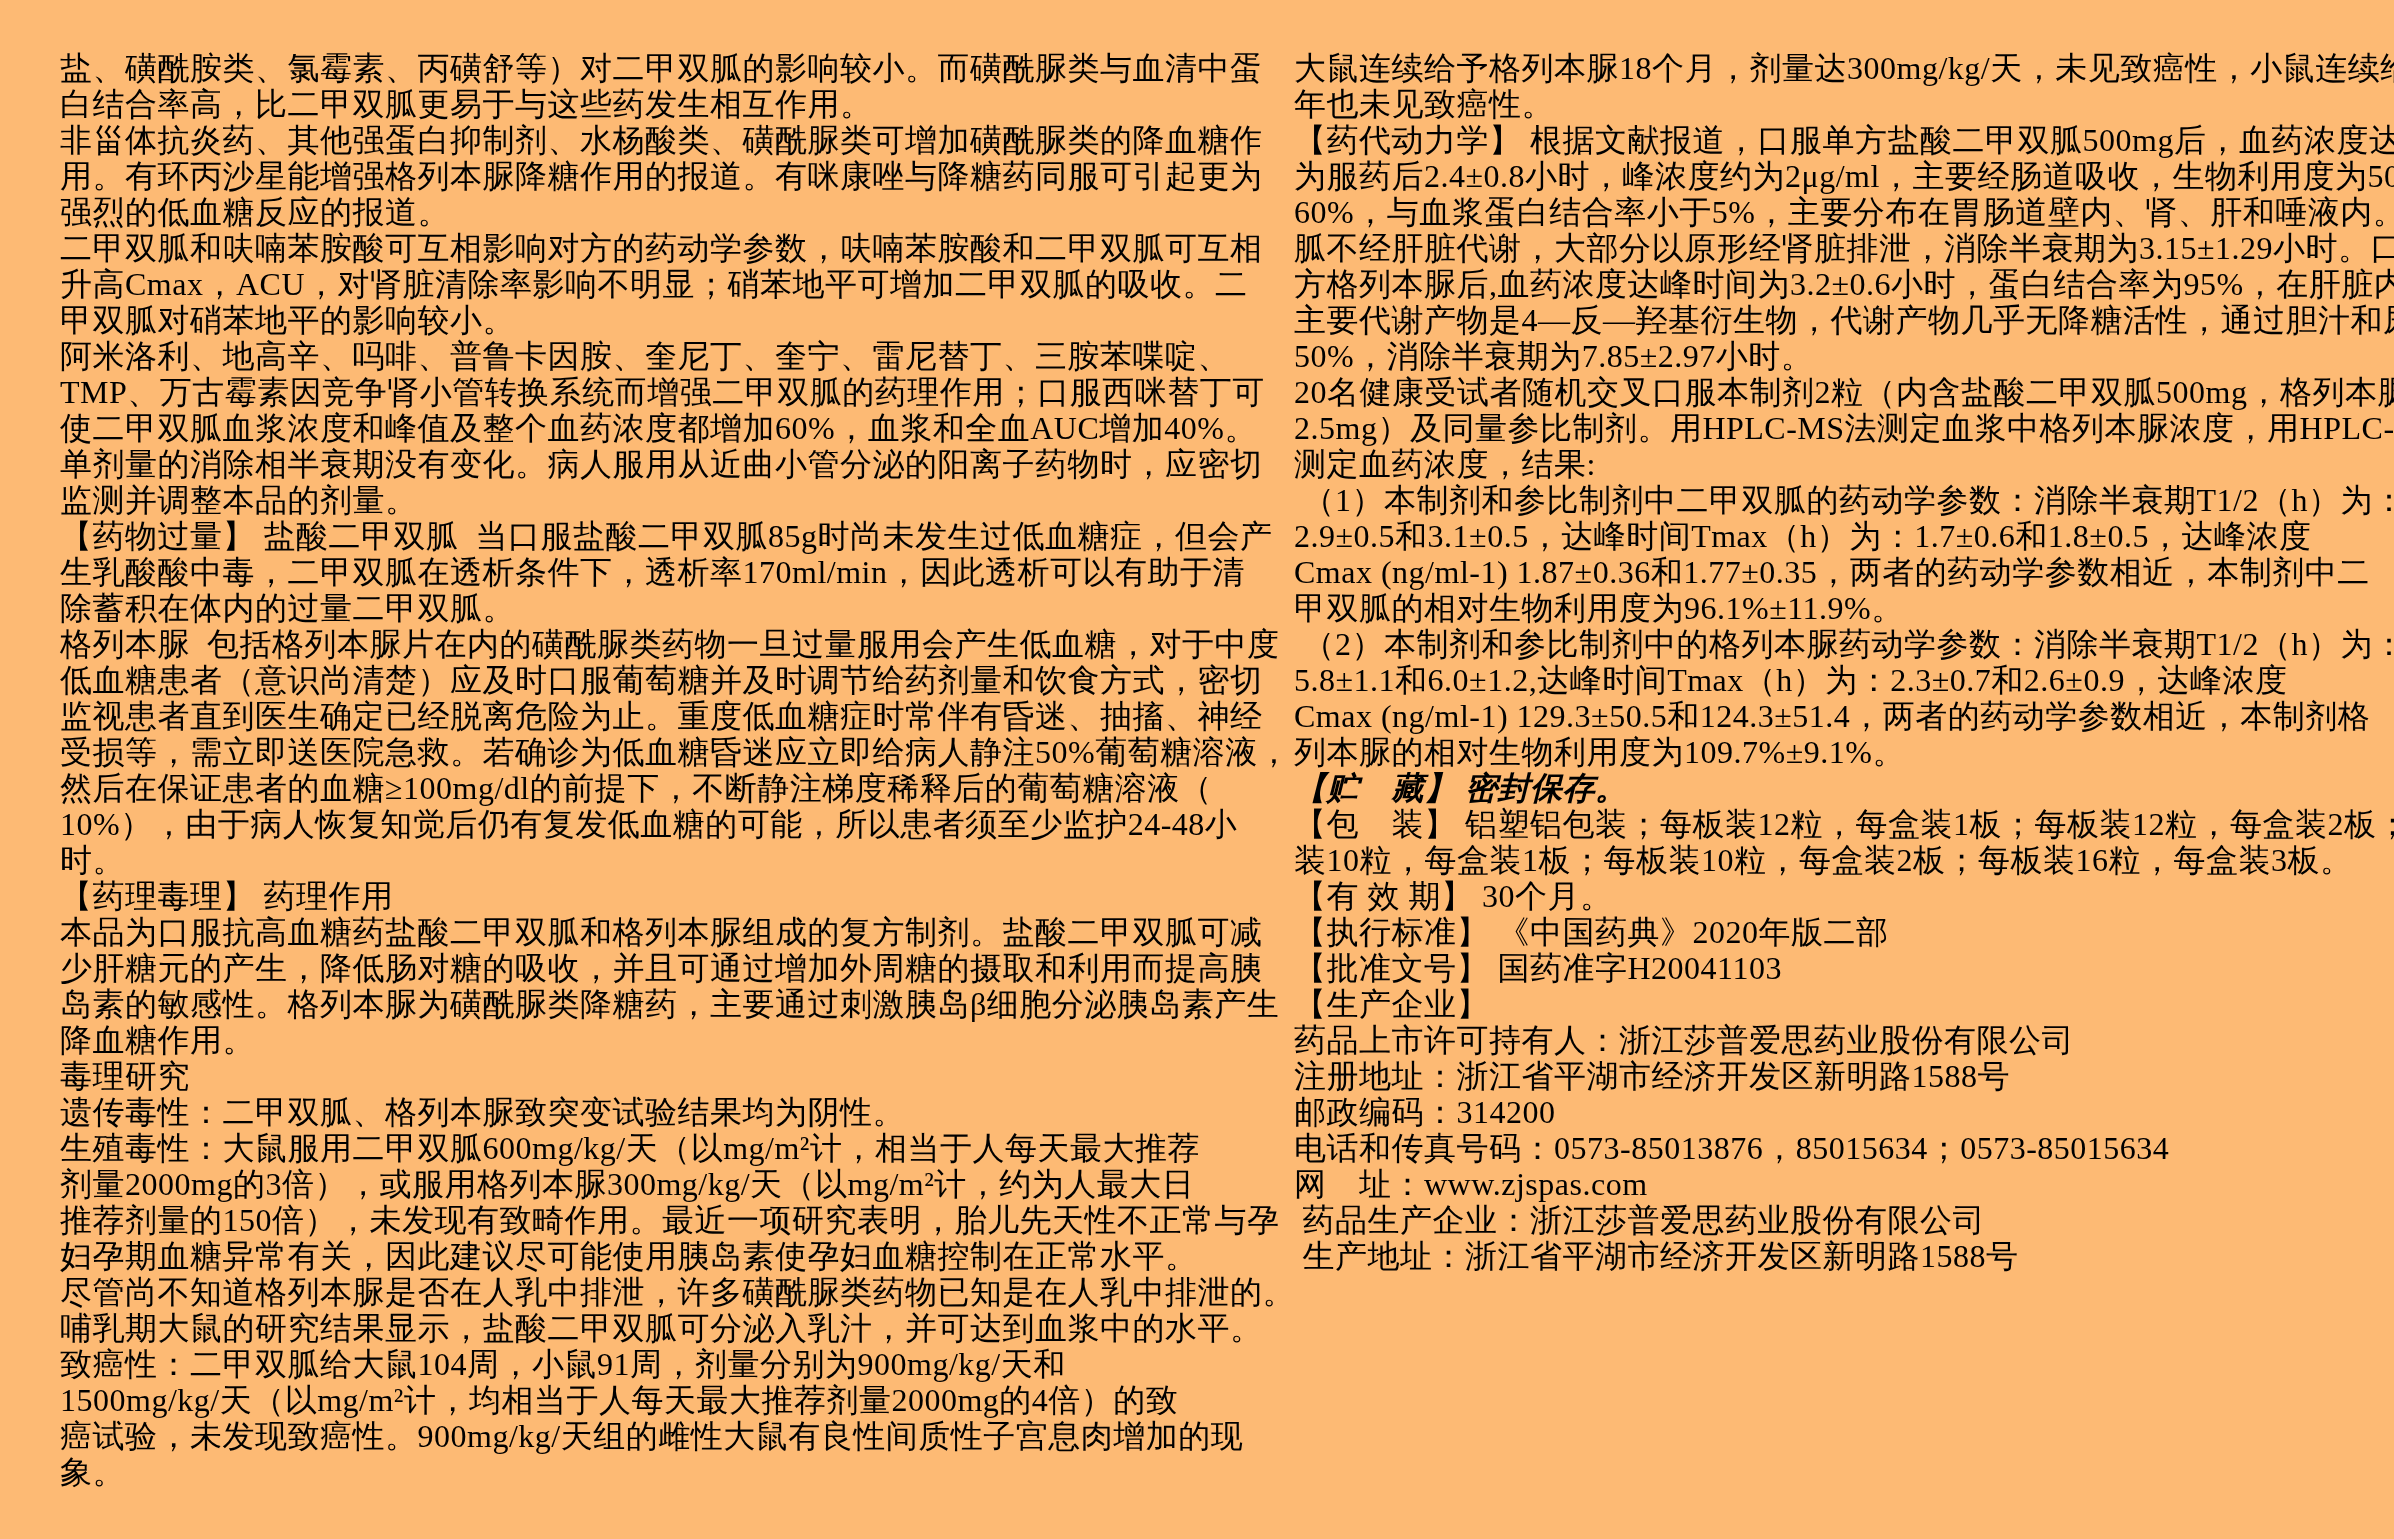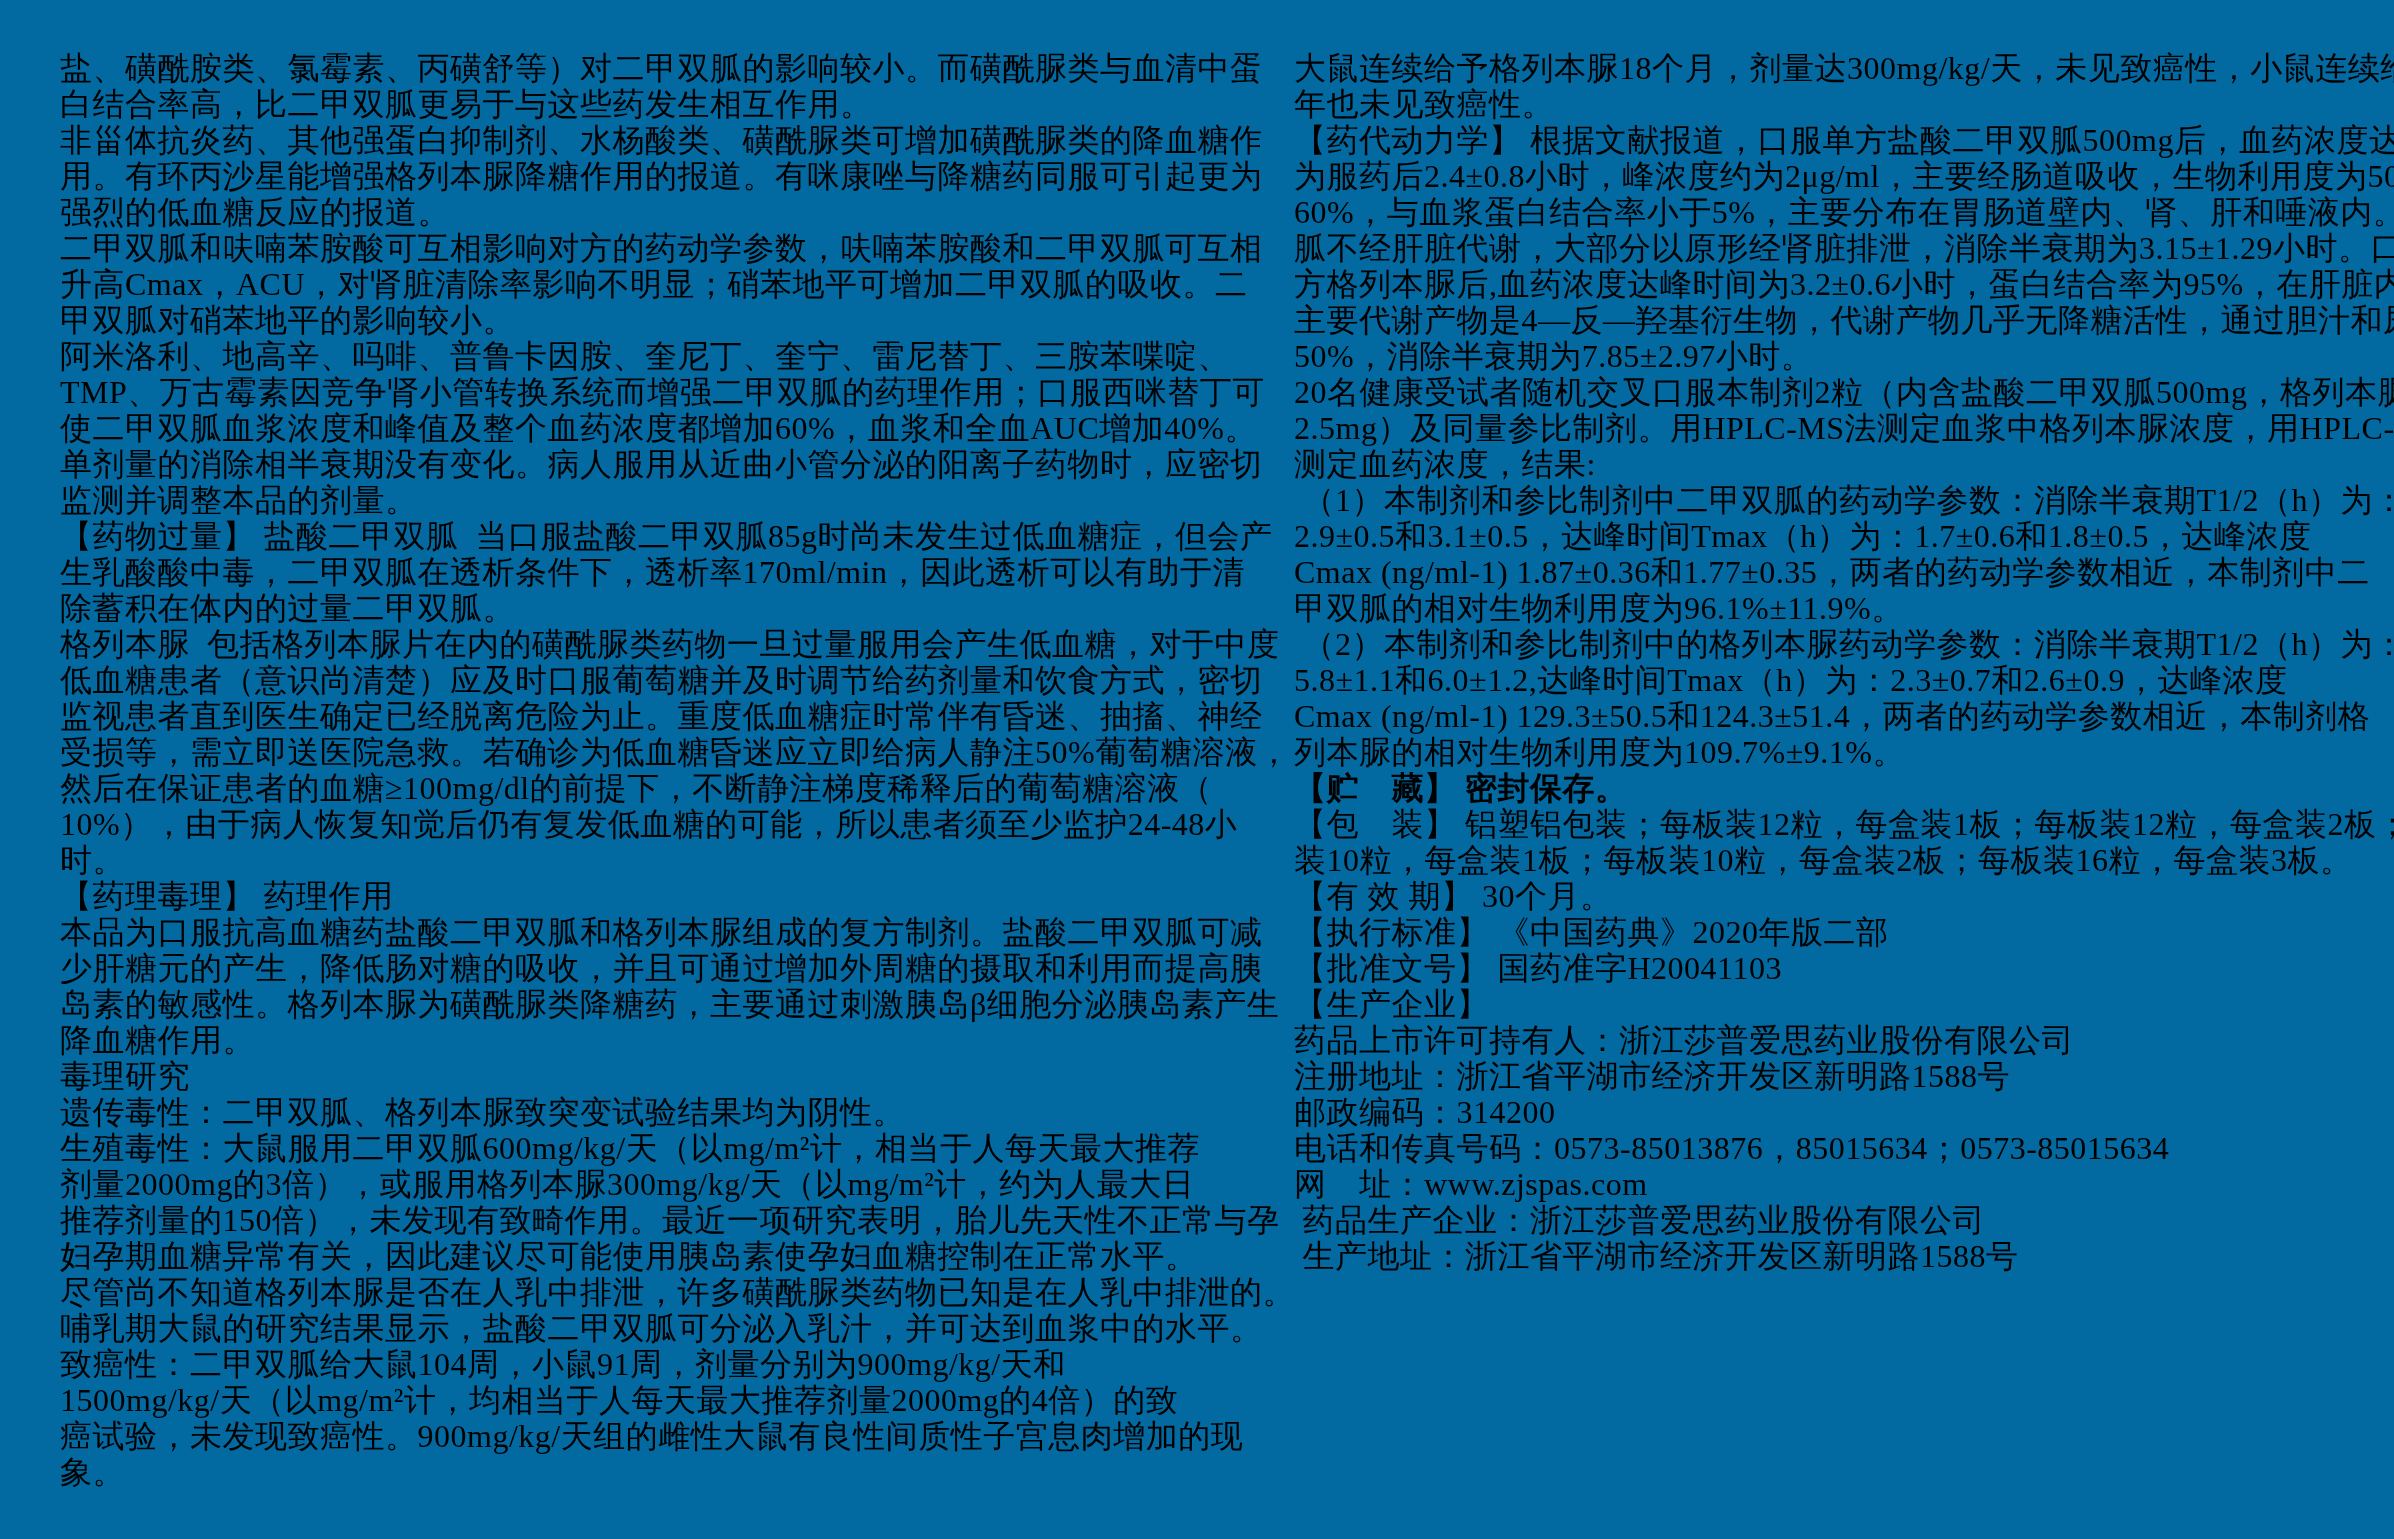--- a/index.html
+++ b/index.html
@@ -4,38 +4,38 @@
 <style>
   html, body {
     margin: 0;
     padding: 0;
     background: #ffffff;
   }
   .page {
     position: relative;
     width: 2394px;
     height: 1539px;
-    background: #0369a1;
+    background: #fdba74;
     color: #000000;
     font-family: "Liberation Serif", "DejaVu Serif", serif;
     overflow: hidden;
   }
   .text-col {
     position: absolute;
     top: 50px;
     font-size: 32px;
     line-height: 36px;
     letter-spacing: 0.5px;
     white-space: pre;
     color: #000000;
   }
   .col-left  { left: 60px;   width: 1057px; }
   .col-right { left: 1294px; width: 1072px; }
   .line { height: 36px; }
-  .line.bold { font-weight: bold; }
+  .line.bold { font-weight: bold; font-style: italic; }
 </style>
 </head>
 <body>
 
 <div class="page">
   <div class="text-col col-left"><div class="line">盐、磺酰胺类、氯霉素、丙磺舒等）对二甲双胍的影响较小。而磺酰脲类与血清中蛋</div><div class="line">白结合率高，比二甲双胍更易于与这些药发生相互作用。</div><div class="line">非甾体抗炎药、其他强蛋白抑制剂、水杨酸类、磺酰脲类可增加磺酰脲类的降血糖作</div><div class="line">用。有环丙沙星能增强格列本脲降糖作用的报道。有咪康唑与降糖药同服可引起更为</div><div class="line">强烈的低血糖反应的报道。</div><div class="line">二甲双胍和呋喃苯胺酸可互相影响对方的药动学参数，呋喃苯胺酸和二甲双胍可互相</div><div class="line">升高Cmax，ACU，对肾脏清除率影响不明显；硝苯地平可增加二甲双胍的吸收。二</div><div class="line">甲双胍对硝苯地平的影响较小。</div><div class="line">阿米洛利、地高辛、吗啡、普鲁卡因胺、奎尼丁、奎宁、雷尼替丁、三胺苯喋啶、</div><div class="line">TMP、万古霉素因竞争肾小管转换系统而增强二甲双胍的药理作用；口服西咪替丁可</div><div class="line">使二甲双胍血浆浓度和峰值及整个血药浓度都增加60%，血浆和全血AUC增加40%。</div><div class="line">单剂量的消除相半衰期没有变化。病人服用从近曲小管分泌的阳离子药物时，应密切</div><div class="line">监测并调整本品的剂量。</div><div class="line">【药物过量】 盐酸二甲双胍  当口服盐酸二甲双胍85g时尚未发生过低血糖症，但会产</div><div class="line">生乳酸酸中毒，二甲双胍在透析条件下，透析率170ml/min，因此透析可以有助于清</div><div class="line">除蓄积在体内的过量二甲双胍。</div><div class="line">格列本脲  包括格列本脲片在内的磺酰脲类药物一旦过量服用会产生低血糖，对于中度</div><div class="line">低血糖患者（意识尚清楚）应及时口服葡萄糖并及时调节给药剂量和饮食方式，密切</div><div class="line">监视患者直到医生确定已经脱离危险为止。重度低血糖症时常伴有昏迷、抽搐、神经</div><div class="line">受损等，需立即送医院急救。若确诊为低血糖昏迷应立即给病人静注50%葡萄糖溶液，</div><div class="line">然后在保证患者的血糖≥100mg/dl的前提下，不断静注梯度稀释后的葡萄糖溶液（</div><div class="line">10%），由于病人恢复知觉后仍有复发低血糖的可能，所以患者须至少监护24-48小</div><div class="line">时。</div><div class="line">【药理毒理】 药理作用</div><div class="line">本品为口服抗高血糖药盐酸二甲双胍和格列本脲组成的复方制剂。盐酸二甲双胍可减</div><div class="line">少肝糖元的产生，降低肠对糖的吸收，并且可通过增加外周糖的摄取和利用而提高胰</div><div class="line">岛素的敏感性。格列本脲为磺酰脲类降糖药，主要通过刺激胰岛β细胞分泌胰岛素产生</div><div class="line">降血糖作用。</div><div class="line">毒理研究</div><div class="line">遗传毒性：二甲双胍、格列本脲致突变试验结果均为阴性。</div><div class="line">生殖毒性：大鼠服用二甲双胍600mg/kg/天（以mg/m²计，相当于人每天最大推荐</div><div class="line">剂量2000mg的3倍），或服用格列本脲300mg/kg/天（以mg/m²计，约为人最大日</div><div class="line">推荐剂量的150倍），未发现有致畸作用。最近一项研究表明，胎儿先天性不正常与孕</div><div class="line">妇孕期血糖异常有关，因此建议尽可能使用胰岛素使孕妇血糖控制在正常水平。</div><div class="line">尽管尚不知道格列本脲是否在人乳中排泄，许多磺酰脲类药物已知是在人乳中排泄的。</div><div class="line">哺乳期大鼠的研究结果显示，盐酸二甲双胍可分泌入乳汁，并可达到血浆中的水平。</div><div class="line">致癌性：二甲双胍给大鼠104周，小鼠91周，剂量分别为900mg/kg/天和</div><div class="line">1500mg/kg/天（以mg/m²计，均相当于人每天最大推荐剂量2000mg的4倍）的致</div><div class="line">癌试验，未发现致癌性。900mg/kg/天组的雌性大鼠有良性间质性子宫息肉增加的现</div><div class="line">象。</div></div>
   <div class="text-col col-right"><div class="line">大鼠连续给予格列本脲18个月，剂量达300mg/kg/天，未见致癌性，小鼠连续给予2</div><div class="line">年也未见致癌性。</div><div class="line">【药代动力学】 根据文献报道，口服单方盐酸二甲双胍500mg后，血药浓度达峰时间</div><div class="line">为服药后2.4±0.8小时，峰浓度约为2μg/ml，主要经肠道吸收，生物利用度为50～</div><div class="line">60%，与血浆蛋白结合率小于5%，主要分布在胃肠道壁内、肾、肝和唾液内。二甲双</div><div class="line">胍不经肝脏代谢，大部分以原形经肾脏排泄，消除半衰期为3.15±1.29小时。口服单</div><div class="line">方格列本脲后,血药浓度达峰时间为3.2±0.6小时，蛋白结合率为95%，在肝脏内代谢，</div><div class="line">主要代谢产物是4—反—羟基衍生物，代谢产物几乎无降糖活性，通过胆汁和尿各排出</div><div class="line">50%，消除半衰期为7.85±2.97小时。</div><div class="line">20名健康受试者随机交叉口服本制剂2粒（内含盐酸二甲双胍500mg，格列本脲</div><div class="line">2.5mg）及同量参比制剂。用HPLC-MS法测定血浆中格列本脲浓度，用HPLC-UV法</div><div class="line">测定血药浓度，结果:</div><div class="line"> （1）本制剂和参比制剂中二甲双胍的药动学参数：消除半衰期T1/2（h）为：</div><div class="line">2.9±0.5和3.1±0.5，达峰时间Tmax（h）为：1.7±0.6和1.8±0.5，达峰浓度</div><div class="line">Cmax (ng/ml-1) 1.87±0.36和1.77±0.35，两者的药动学参数相近，本制剂中二</div><div class="line">甲双胍的相对生物利用度为96.1%±11.9%。</div><div class="line"> （2）本制剂和参比制剂中的格列本脲药动学参数：消除半衰期T1/2（h）为：</div><div class="line">5.8±1.1和6.0±1.2,达峰时间Tmax（h）为：2.3±0.7和2.6±0.9，达峰浓度</div><div class="line">Cmax (ng/ml-1) 129.3±50.5和124.3±51.4，两者的药动学参数相近，本制剂格</div><div class="line">列本脲的相对生物利用度为109.7%±9.1%。</div><div class="line bold">【贮　藏】 密封保存。</div><div class="line">【包　装】 铝塑铝包装；每板装12粒，每盒装1板；每板装12粒，每盒装2板；每板</div><div class="line">装10粒，每盒装1板；每板装10粒，每盒装2板；每板装16粒，每盒装3板。</div><div class="line">【有 效 期】 30个月。</div><div class="line">【执行标准】 《中国药典》2020年版二部</div><div class="line">【批准文号】 国药准字H20041103</div><div class="line">【生产企业】</div><div class="line">药品上市许可持有人：浙江莎普爱思药业股份有限公司</div><div class="line">注册地址：浙江省平湖市经济开发区新明路1588号</div><div class="line">邮政编码：314200</div><div class="line">电话和传真号码：0573-85013876，85015634；0573-85015634</div><div class="line">网　址：www.zjspas.com</div><div class="line"> 药品生产企业：浙江莎普爱思药业股份有限公司</div><div class="line"> 生产地址：浙江省平湖市经济开发区新明路1588号</div></div>
 </div>
 
 

